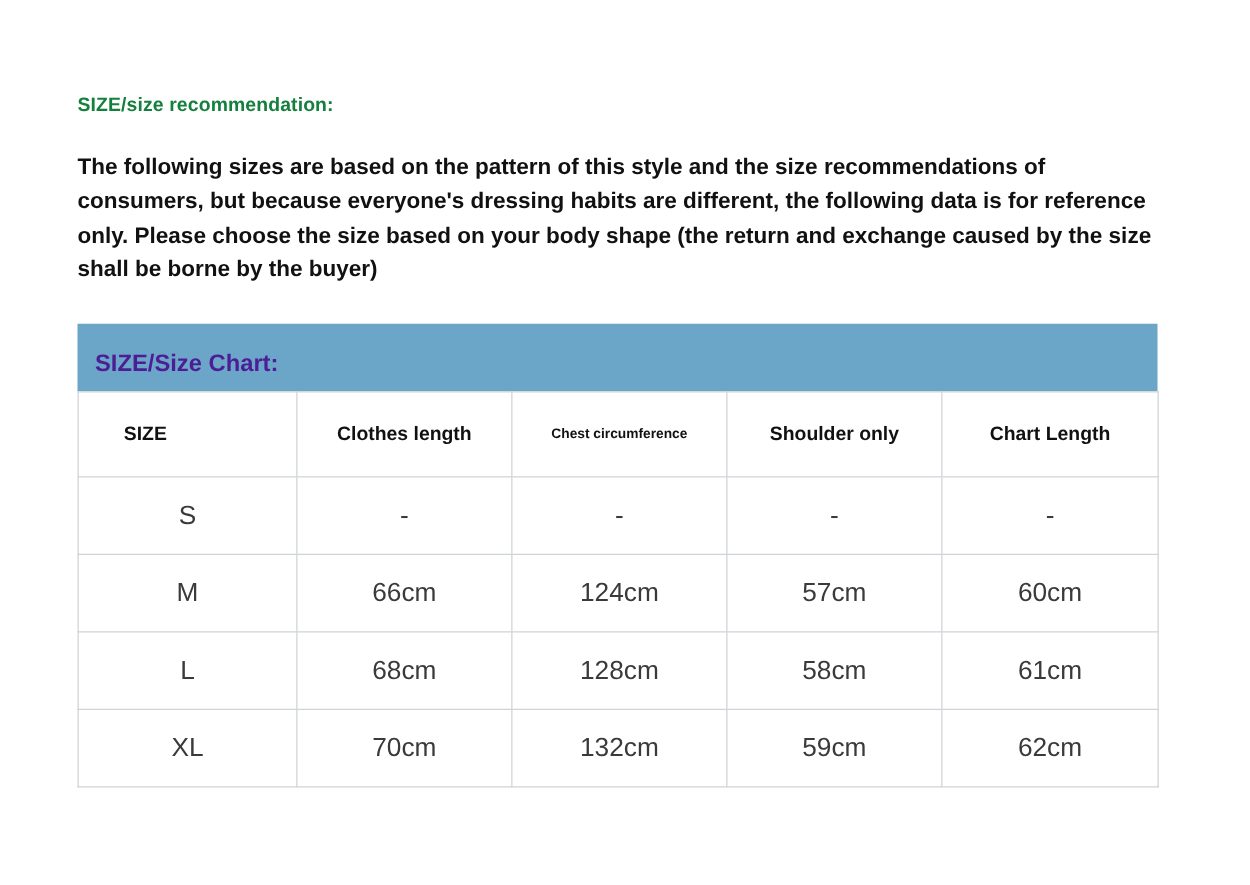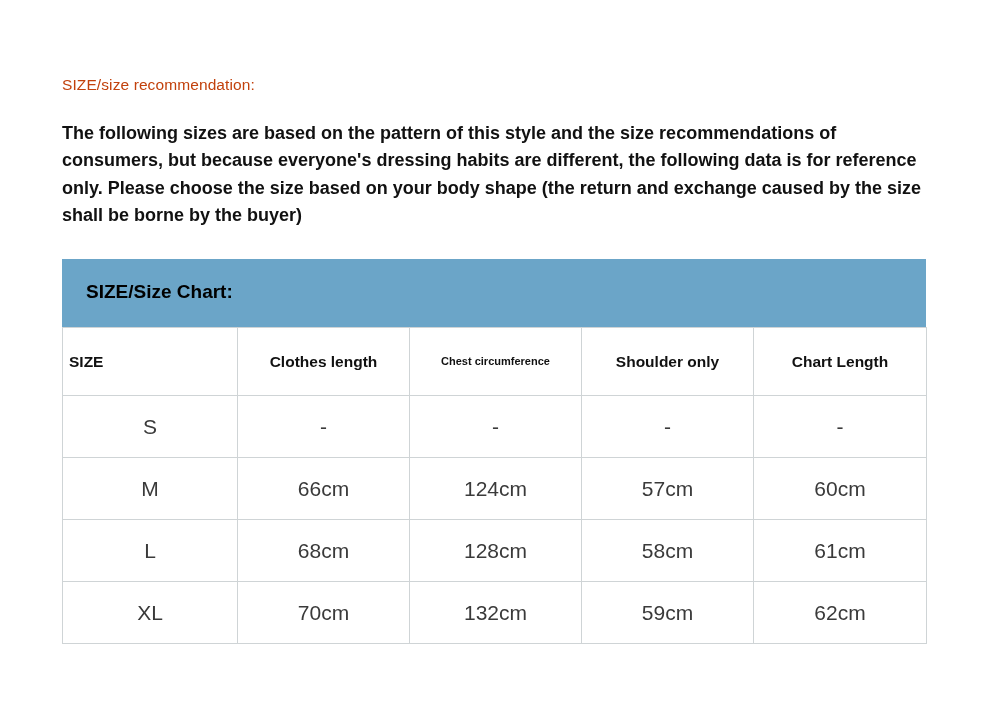--- a/index.html
+++ b/index.html
@@ -16,45 +16,45 @@
   }
   .page {
     position: relative;
     width: 1000px;
     height: 708px;
     box-sizing: border-box;
     padding: 64px 62px 0 62px;
   }
   .intro-title {
     font-size: 15.5px;
-    font-weight: normal;
+    font-weight: bold;
     letter-spacing: 0.1px;
     margin: 12px 0 0 0;
-    color: #c2410c;
+    color: #15803d;
   }
   .intro-body {
     font-size: 18px;
     font-weight: bold;
     line-height: 1.52;
     margin: 26px 0 0 0;
     color: #111111;
     max-width: 880px;
   }
   .chart-wrap {
     margin-top: 30px;
     width: 864px;
   }
   .chart-header {
     background: #6ba5c8;
-    color: #000000;
+    color: #4c1d95;
     font-size: 19px;
     font-weight: bold;
-    height: 68px;
+    height: 54px;
     line-height: 66px;
-    padding-left: 24px;
+    padding-left: 14px;
     box-sizing: border-box;
   }
   table.size-table {
     border-collapse: collapse;
     width: 864px;
     table-layout: fixed;
   }
   table.size-table td, table.size-table th {
     border: 1px solid #cfd4d6;
     box-sizing: border-box;
@@ -62,21 +62,21 @@
   thead th {
     height: 68px;
     font-size: 15.5px;
     font-weight: bold;
     color: #111111;
     vertical-align: middle;
     padding: 0 8px;
   }
   thead th.first-col {
     text-align: left;
-    padding-left: 6px;
+    padding-left: 36px;
     margin-left: 44px;
   }
   thead th.wrap-col {
     font-size: 11px;
     line-height: 1.25;
   }
   tbody td {
     height: 62px;
     text-align: center;
     vertical-align: middle;

